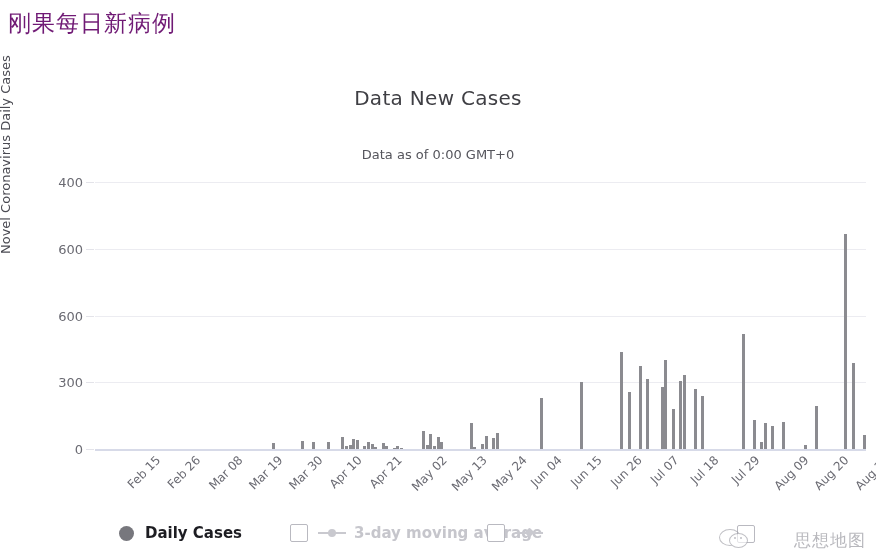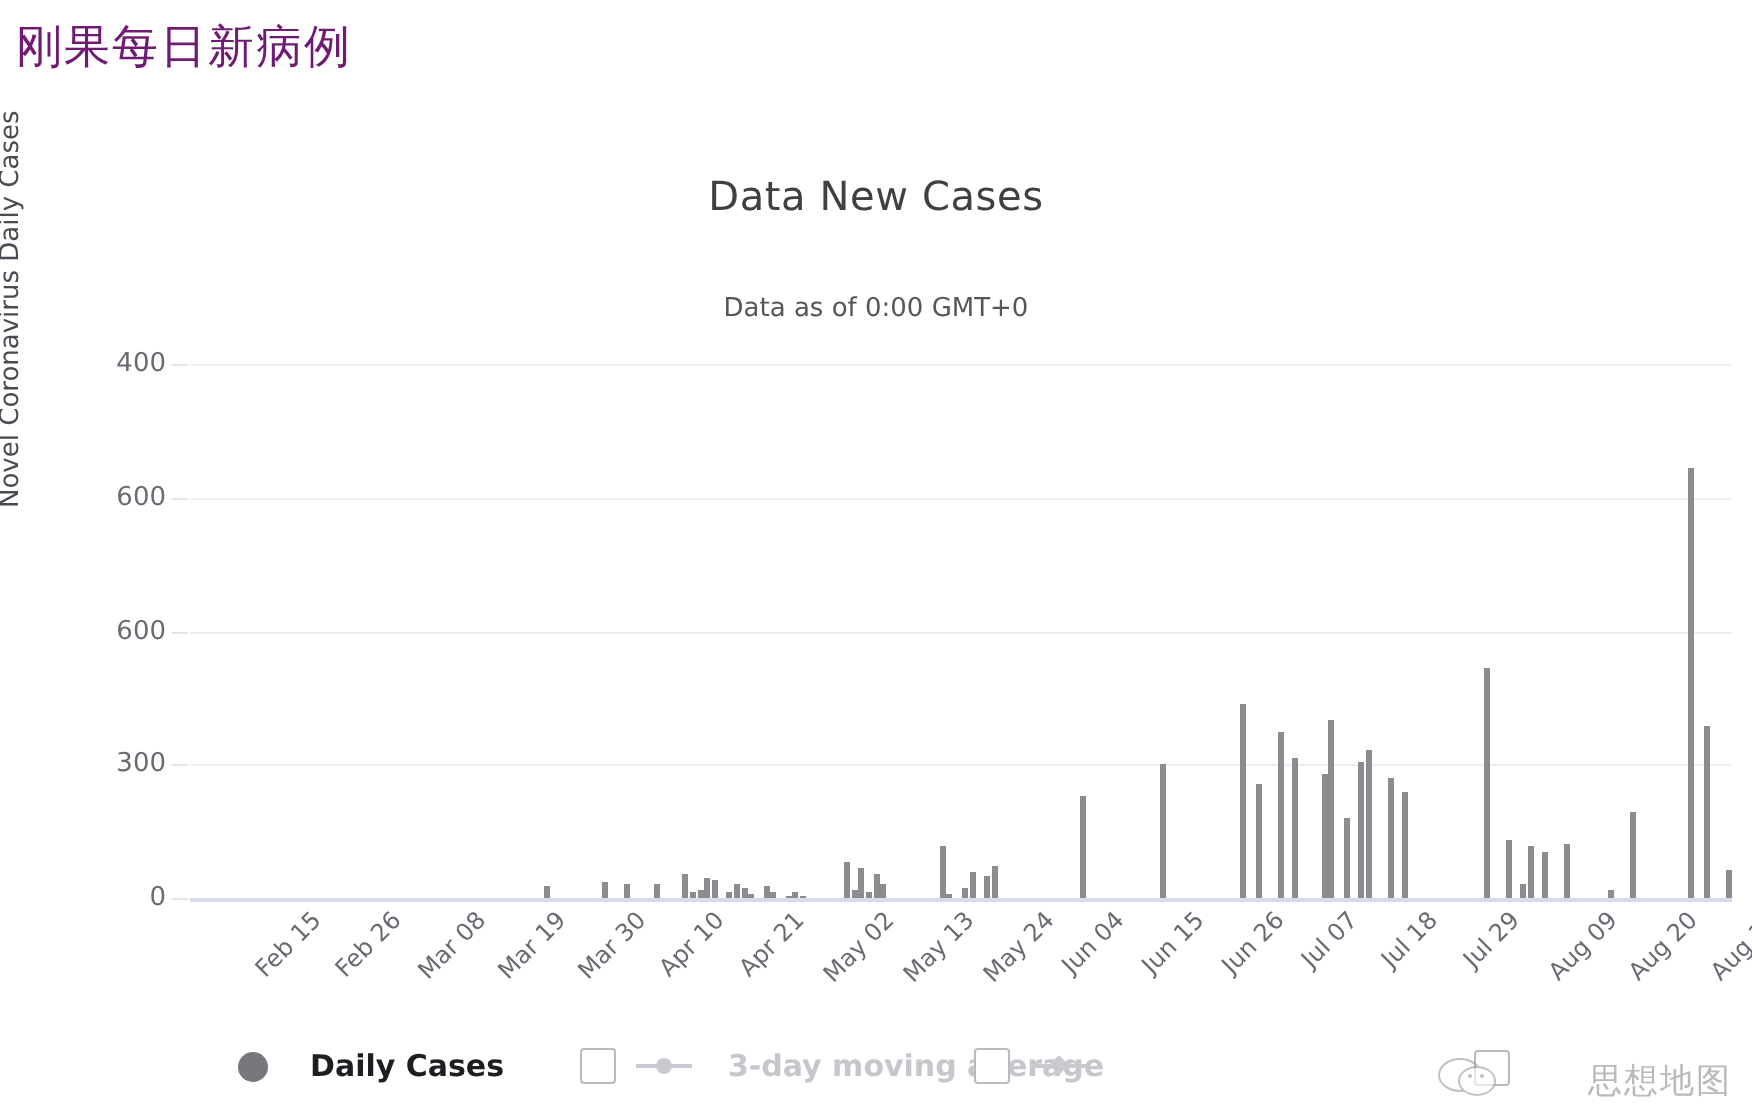--- a/index.html
+++ b/index.html
@@ -186,21 +186,20 @@
   .legend-line.diamond::after {
     border-radius: 1px;
     transform: rotate(45deg);
     left: 11px;
     width: 7px; height: 7px;
   }
   .legend-label {
     font-size: 15px;
     font-weight: bold;
     color: #1d1d22;
-    margin-left: 10px;
   }
   .legend-label.muted {
     color: #c6c6cc;
   }
   .legend-checkbox {
     width: 16px;
     height: 16px;
     border: 1px solid #b9b9c0;
     border-radius: 2px;
     background: #fff;

